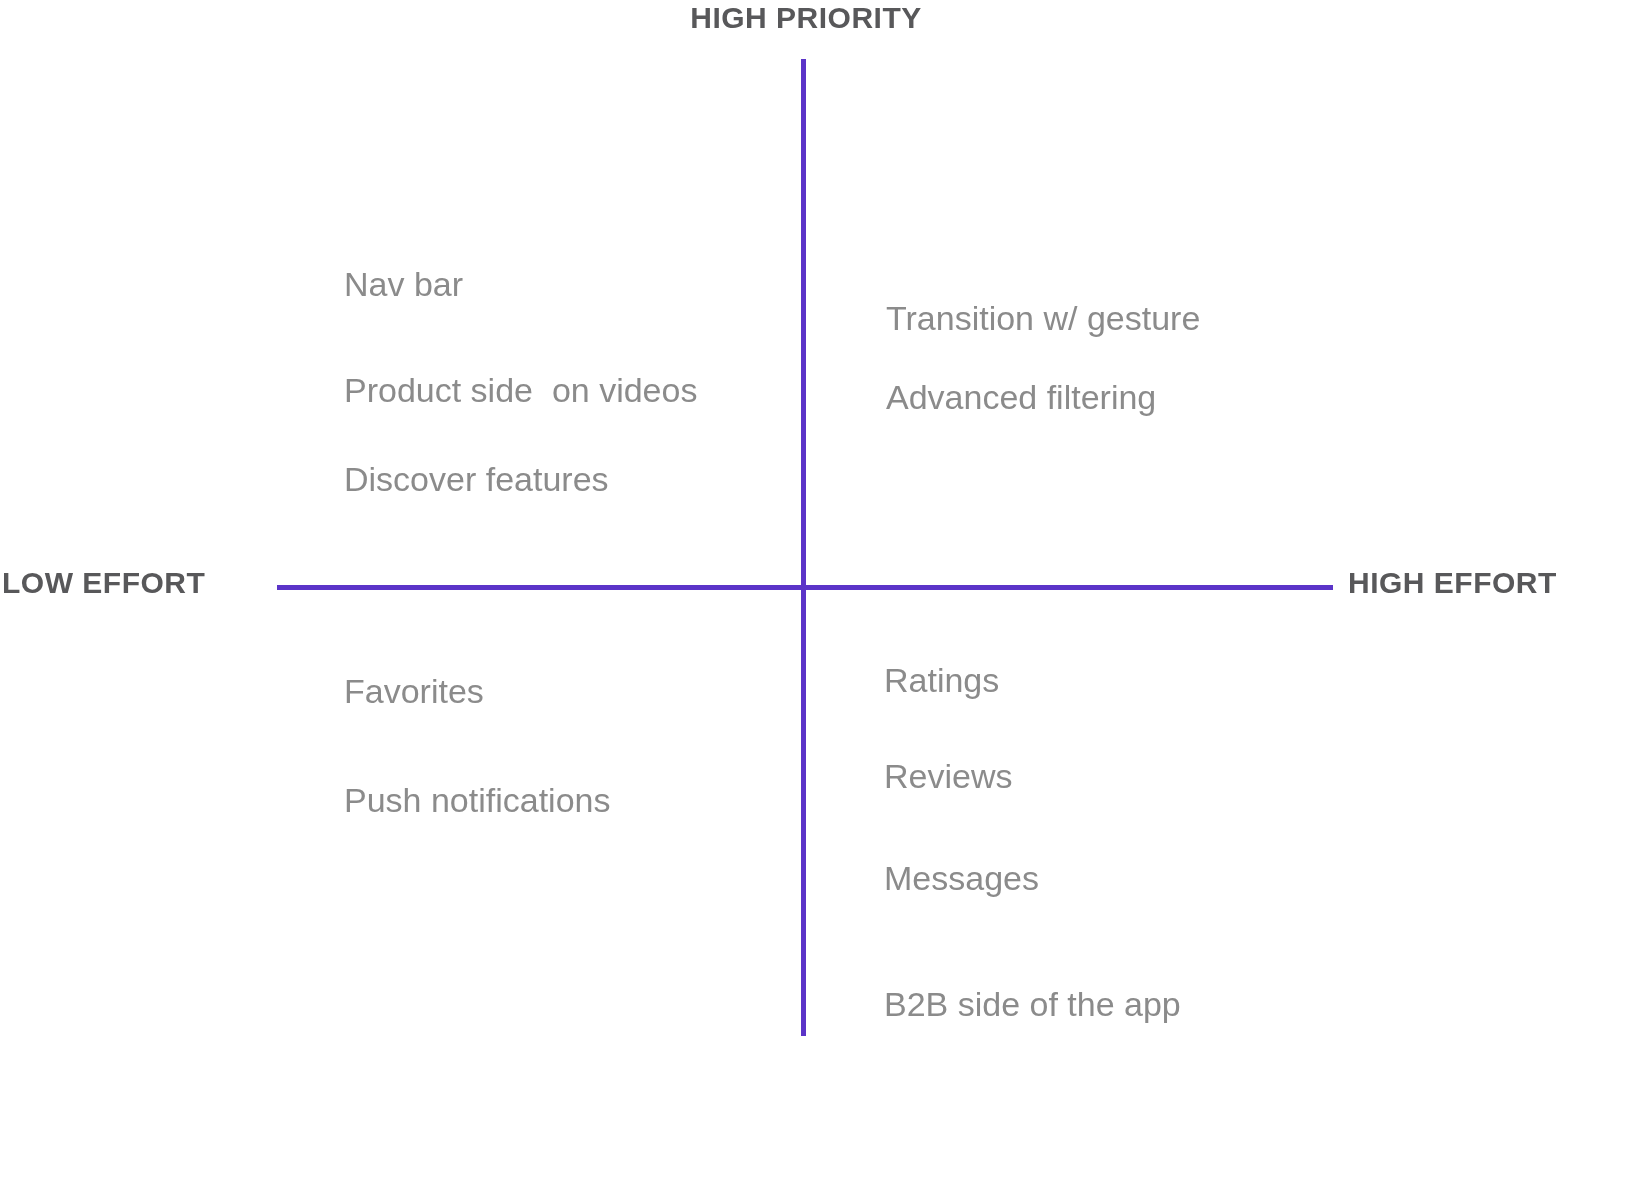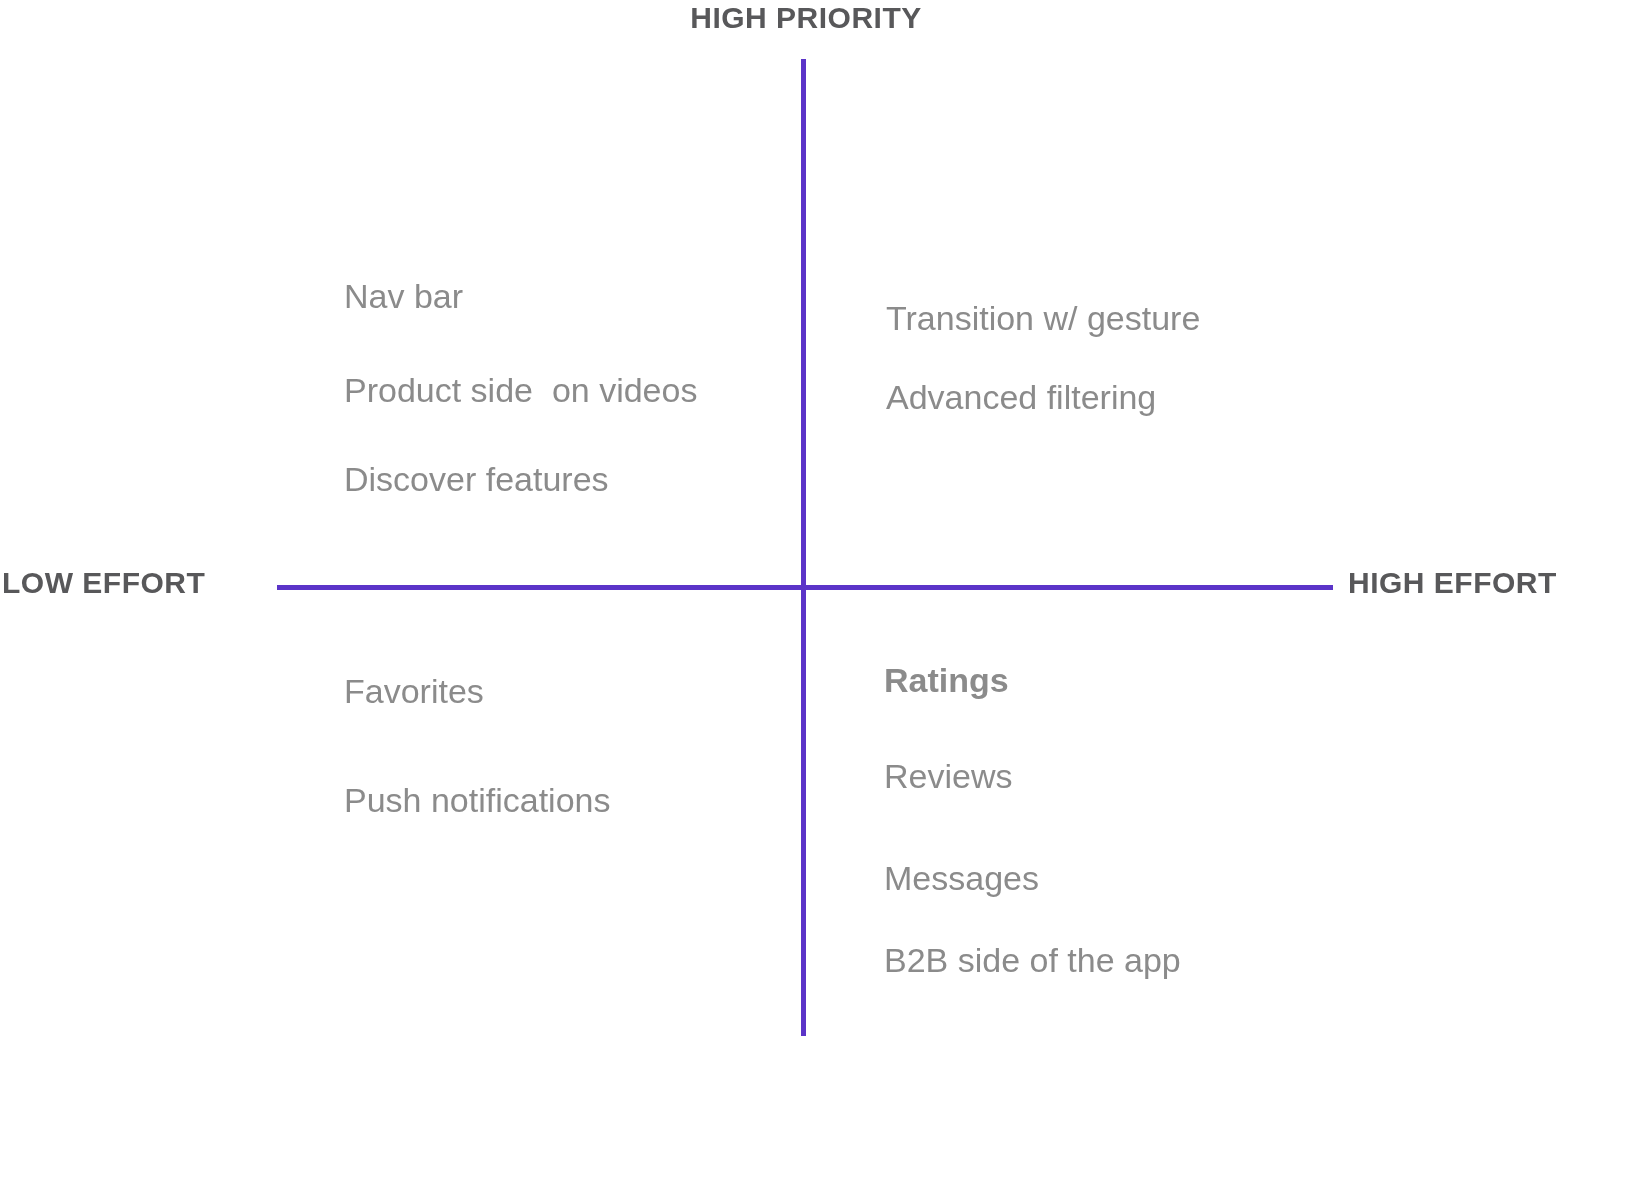--- a/index.html
+++ b/index.html
@@ -35,34 +35,34 @@
   .axis-label.left   { top: 565px;  left: 2px; }
   .axis-label.right  { top: 565px;  left: 1348px; }
   .item {
     position: absolute;
     font-size: 34px;
     line-height: 40px;
     color: var(--item-color);
     white-space: pre;
   }
   
-  .item.tl-0 { left: 344px; top: 276px; }
+  .item.tl-0 { left: 344px; top: 264px; }
   .item.tl-1 { left: 344px; top: 370px; }
   .item.tl-2 { left: 344px; top: 459px; text-align: right; }
   
   .item.tr-0 { left: 886px; top: 298px; }
   .item.tr-1 { left: 886px; top: 377px; }
   
   .item.bl-0 { left: 344px; top: 671px; }
   .item.bl-1 { left: 344px; top: 780px; }
   
-  .item.br-0 { left: 884px; top: 660px; font-weight: bold; }
+  .item.br-0 { left: 884px; top: 660px; }
   .item.br-1 { left: 884px; top: 756px; }
   .item.br-2 { left: 884px; top: 848px; margin-top: 10px; }
-  .item.br-3 { left: 884px; top: 940px; }
+  .item.br-3 { left: 884px; top: 984px; }
 </style>
 </head>
 <body>
 
 <div class="canvas">
 
   <div class="axis-line vertical"></div>
   <div class="axis-line horizontal"></div>
 
   <div class="axis-label top">HIGH PRIORITY</div>

